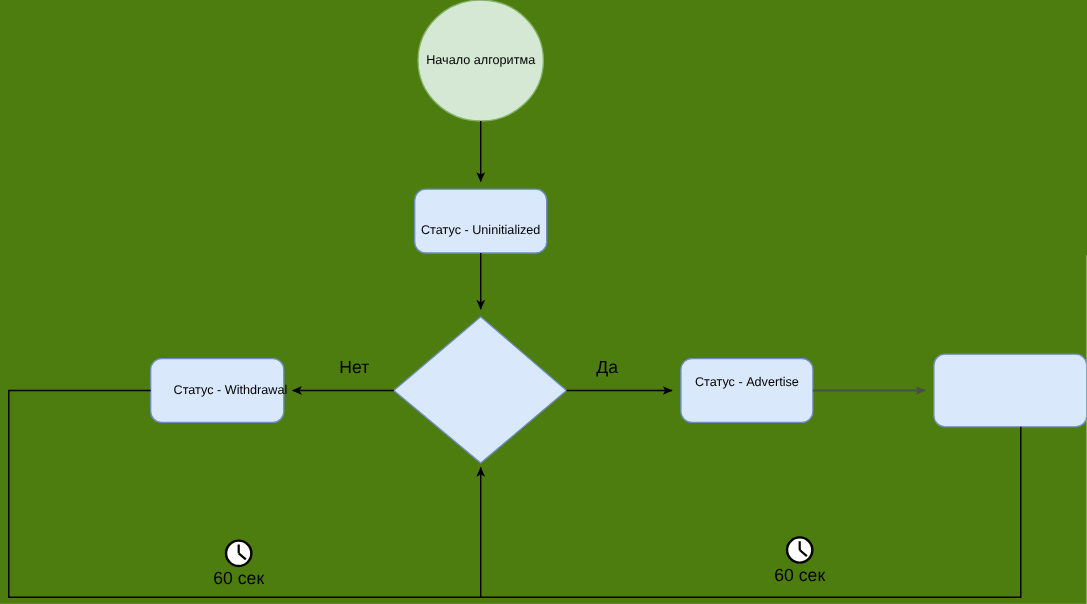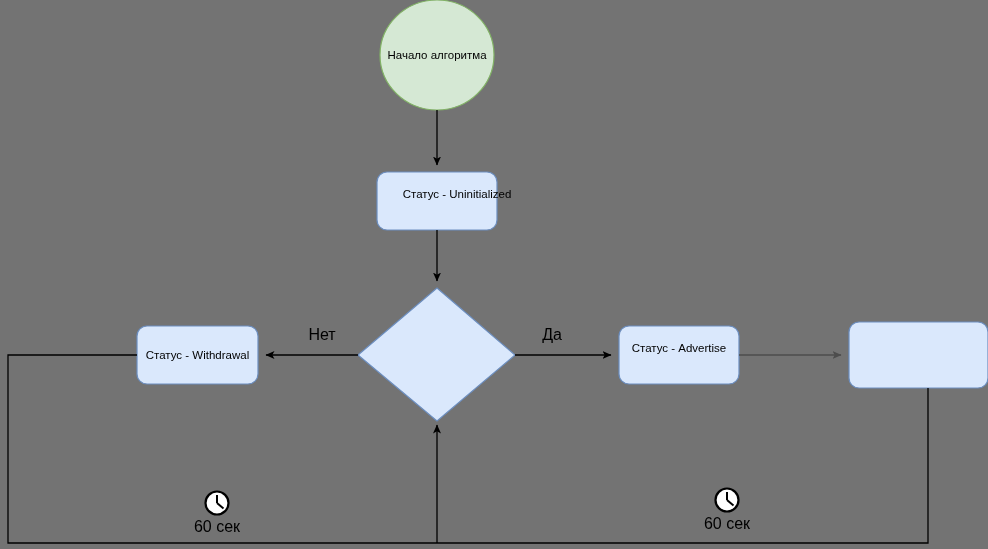--- a/index.html
+++ b/index.html
@@ -7,21 +7,21 @@
     padding: 0;
     background: #ffffff;
   }
   body {
     font-family: "Liberation Sans", sans-serif;
   }
   #canvas {
     position: relative;
     width: 988px;
     height: 549px;
-    background: #737373;
+    background: #4d7c0f;
     overflow: hidden;
     text-decoration: underline;
   }
   svg.layer {
     position: absolute;
     left: 0;
     top: 0;
     width: 988px;
     height: 549px;
   }
@@ -107,24 +107,24 @@
 
     <g>
       <circle cx="727" cy="500" r="11.5" fill="#ffffff" stroke="#000000" stroke-width="2.2"></circle>
       <line x1="727" y1="500" x2="727" y2="492" stroke="#000000" stroke-width="2"></line>
       <line x1="727" y1="500" x2="733.5" y2="505.5" stroke="#000000" stroke-width="2"></line>
     </g>
   </svg>
 
   <div class="node-label" style="left:380px; top:40px; width:114px; height:30px;">Начало алгоритма</div>
 
-  <div class="node-label" style="left:377px; top:172px; width:120px; height:44px;padding-left:20px;">Статус - Uninitialized</div>
+  <div class="node-label" style="left:377px; top:188px; width:120px; height:44px;">Статус - Uninitialized</div>
 
 
-  <div class="node-label" style="left:137px; top:326px; width:121px; height:58px;">Статус - Withdrawal</div>
+  <div class="node-label" style="left:137px; top:326px; width:121px; height:58px;padding-left:12px;">Статус - Withdrawal</div>
 
   <div class="node-label" style="left:619px; top:326px; width:120px; height:44px;">Статус - Advertise</div>
 
 
   <div class="edge-label" style="left:322px; top:335px;">Нет</div>
 
   <div class="edge-label" style="left:552px; top:335px;">Да</div>
 
   <div class="timer" style="left:217px; top:517px;">
     <div class="timer-text">60 сек</div>

